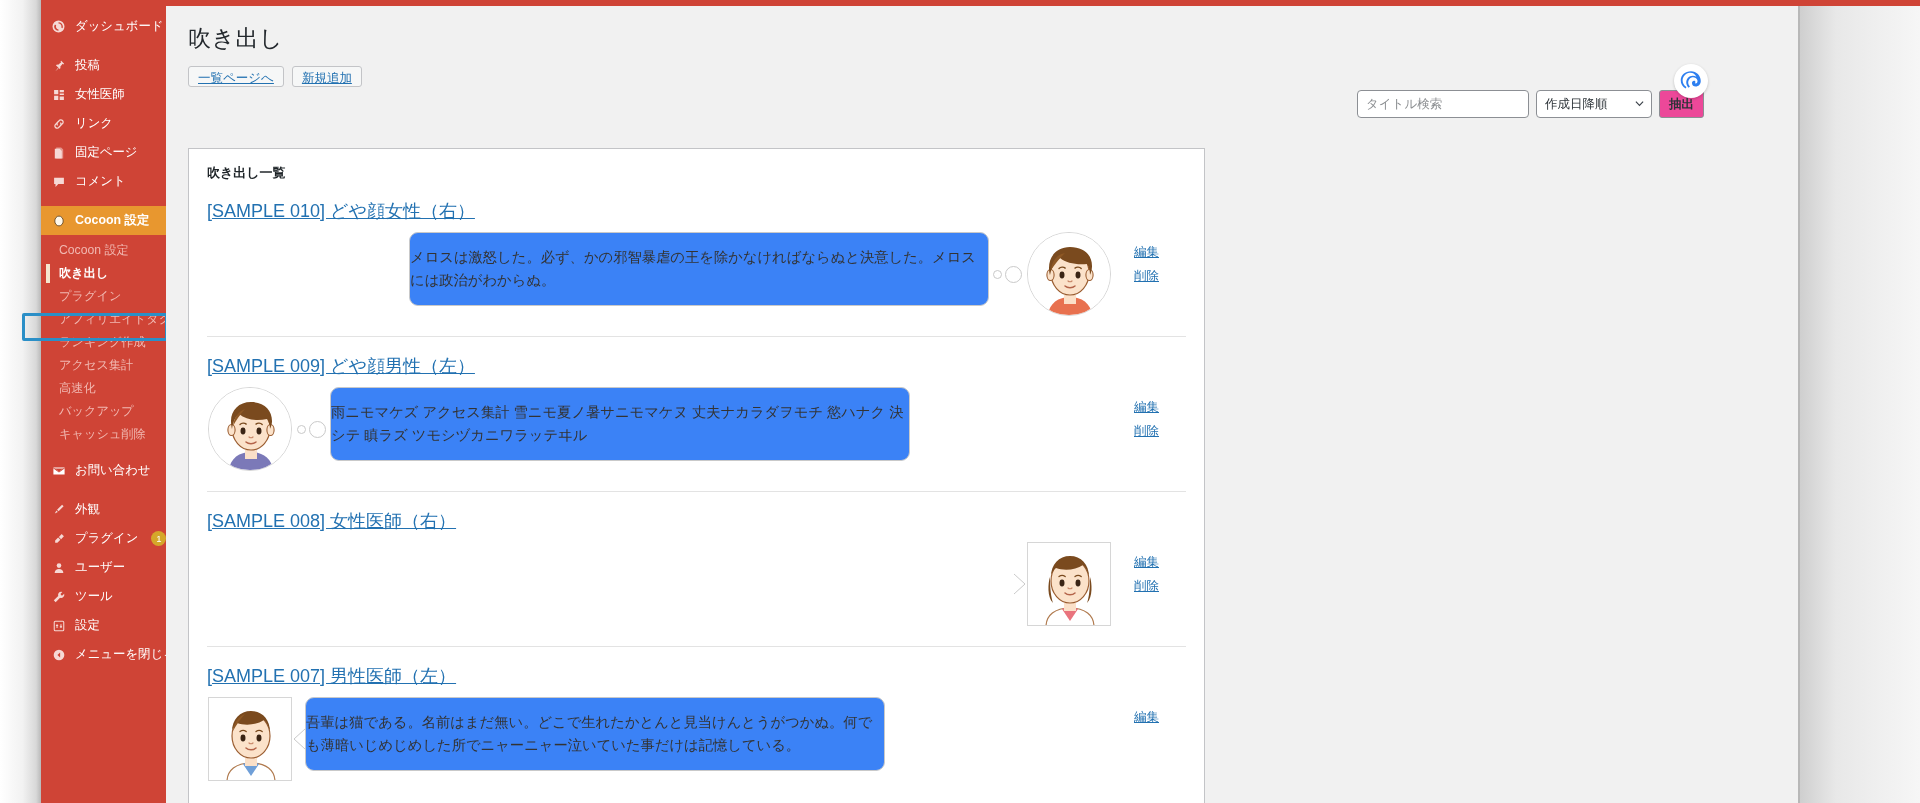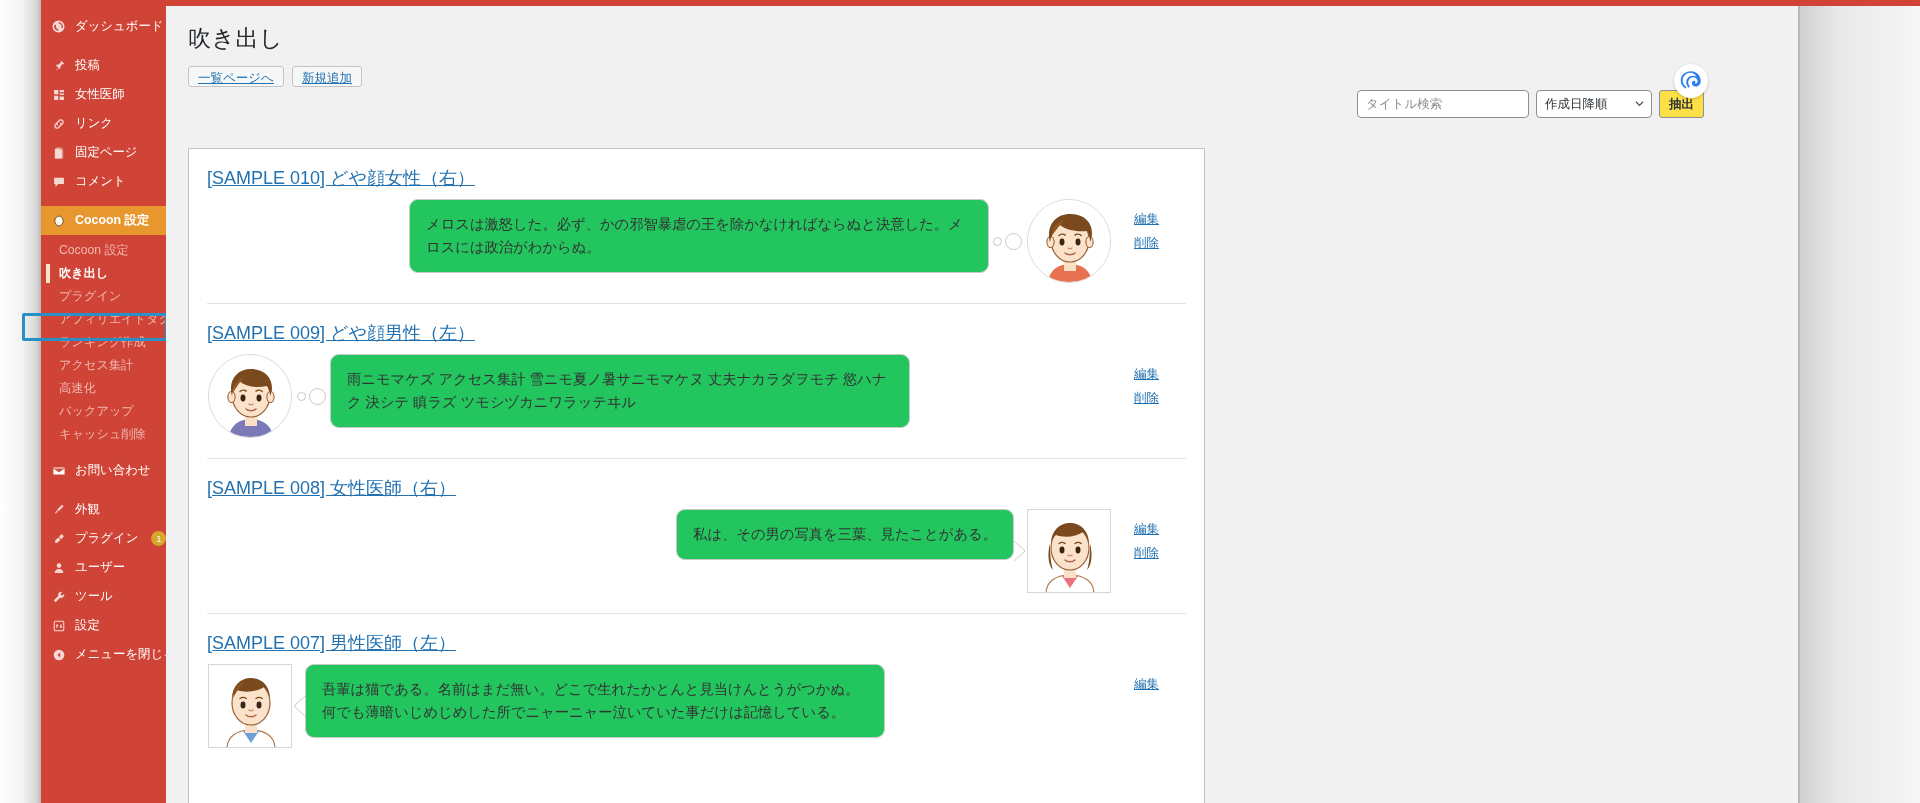--- a/index.html
+++ b/index.html
@@ -169,21 +169,21 @@
     font-family: inherit;
   }
   .sel-chev {
     position: absolute; right: 8px; top: 9px;
     width: 9px; height: 9px;
     pointer-events: none;
   }
   .extract-btn {
     height: 28px;
     border: 1px solid #8c8f94; border-radius: 3px;
-    background: #fde047;
+    background: #ec4899;
     font-size: 12.5px; color: #2c3338;
     padding: 0 9px;
     font-family: inherit; font-weight: bold;
     cursor: pointer;
   }
   .spinner-badge {
     position: absolute; right: 92px; top: 58px;
     width: 34px; height: 34px;
     border-radius: 50%;
     background: #ffffff;
@@ -234,22 +234,22 @@
     position: relative;
     padding-bottom: 14px;
   }
   .bal-body { flex: 1; display: flex; align-items: flex-start; }
   .bal-body.right { justify-content: flex-end; }
 
   .bubble {
     position: relative;
     border: 1px solid #c9c9c9;
     border-radius: 9px;
-    background: #22c55e;
-    padding: 13px 16px;
+    background: #3b82f6;
+    padding: 13px 0;
     font-size: 14.3px;
     line-height: 1.62;
     color: #333;
     max-width: 600px;
   }
   .bubble.fixedw { width: 580px; }
 
   .avatar-wrap {
     width: 86px; flex: 0 0 86px;
     display: flex; flex-direction: column; align-items: center;
@@ -486,20 +486,21 @@
     <div class="spinner-badge">
       <svg width="26" height="26" viewBox="0 0 40 40">
         <g fill="#2d7ff0">
           <path d="M20 5c8.3 0 15 6.7 15 15 0 5-3.6 8.5-7.7 8.5-3.4 0-5.8-2.3-5.8-5.2 0-2.2 1.4-3.6 3.1-3.6 1.3 0 2.2.8 2.2 1.9 0 .8-.4 1.3-1 1.5.9 1.2 2.6.9 3.6-.4 1.4-1.8.6-5.4-2.2-7.2-3-2-7.3-1.3-9.8 1.7-2.7 3.3-2.1 8.3.9 11.1l-1.9 2.1C12.2 26.6 11.3 19.8 15 15.4c3.4-4.1 9.5-4.8 13.4-1.9-1.8-4-5.9-6.6-10.4-6.2C12 7.9 7.4 12.7 7.1 18.6c-.2 4.6 2.2 8.6 5.9 10.6l-1.2 2.5C7 29.2 4 24.2 4.2 18.5 4.5 11 10.9 5 20 5z"></path>
         </g>
       </svg>
     </div>
 
 
     <div class="panel">
+      <div class="panel-title">吹き出し一覧</div>
 
       <div class="bal-list">
 
         <div class="bal-item">
           <a class="bal-name">[SAMPLE 010] どや顔女性（右）</a>
           <div class="bal-row">
             <div class="bal-body right">
               <div class="bubble fixedw">メロスは激怒した。必ず、かの邪智暴虐の王を除かなければならぬと決意した。メロスには政治がわからぬ。</div>
               <div class="think-dots">
                 <span class="tdot small"></span>
@@ -567,21 +568,20 @@
               <a>編集</a>
               <a>削除</a>
             </div>
           </div>
         </div>
 
         <div class="bal-item">
           <a class="bal-name">[SAMPLE 008] 女性医師（右）</a>
           <div class="bal-row">
             <div class="bal-body right">
-              <div class="bubble">私は、その男の写真を三葉、見たことがある。</div>
               <div class="tri-right">
                 <svg width="12" height="22" viewBox="0 0 12 22">
                   <path d="M0 1 L11 11 L0 21" fill="#fff" stroke="#c9c9c9" stroke-width="1"></path>
                   <path d="M0 2 L0 20" stroke="#fff" stroke-width="2.2"></path>
                 </svg>
               </div>
               <div class="avatar-wrap">
                 <div class="avatar square">
                   <svg viewBox="0 0 84 84" width="84" height="84">
                     <rect width="84" height="84" fill="#fff"></rect>

